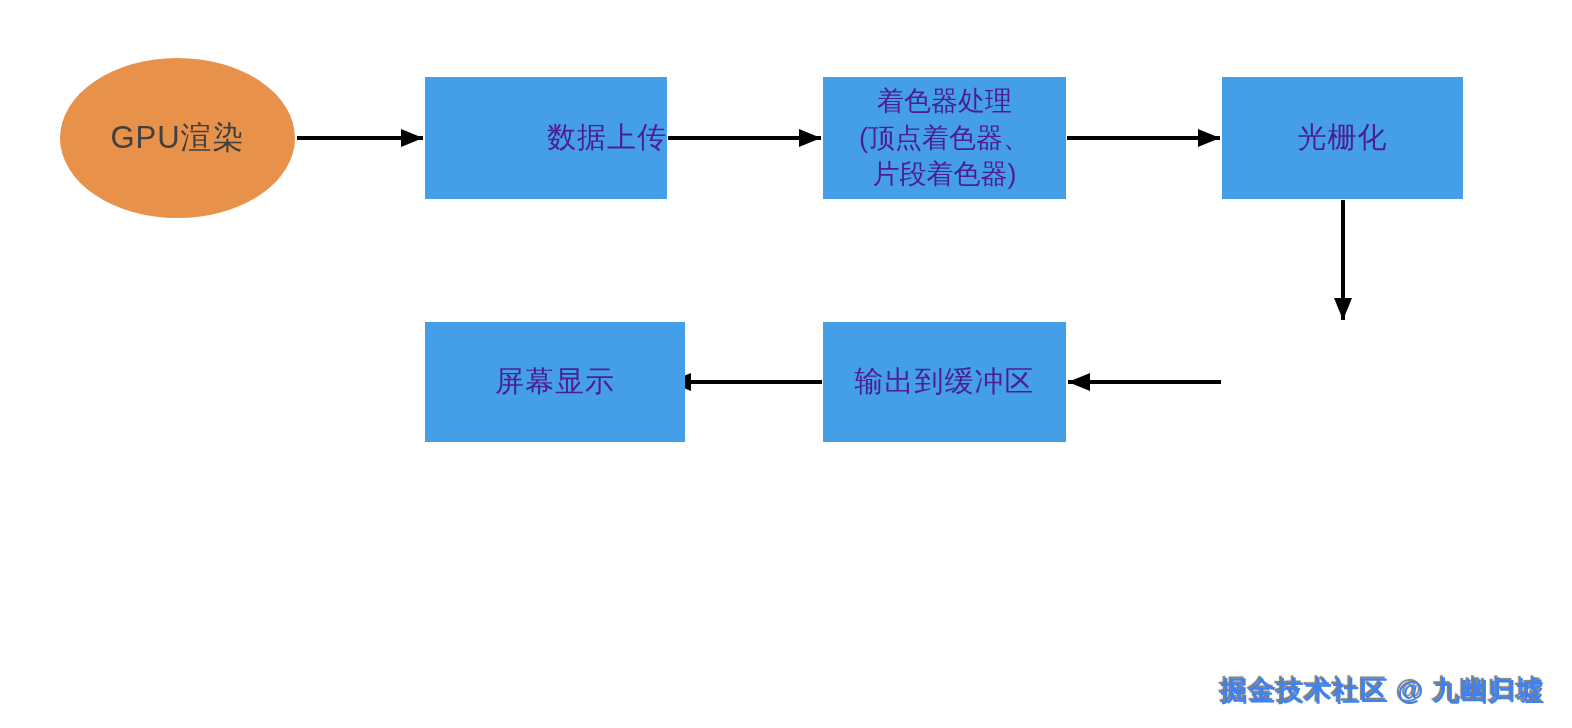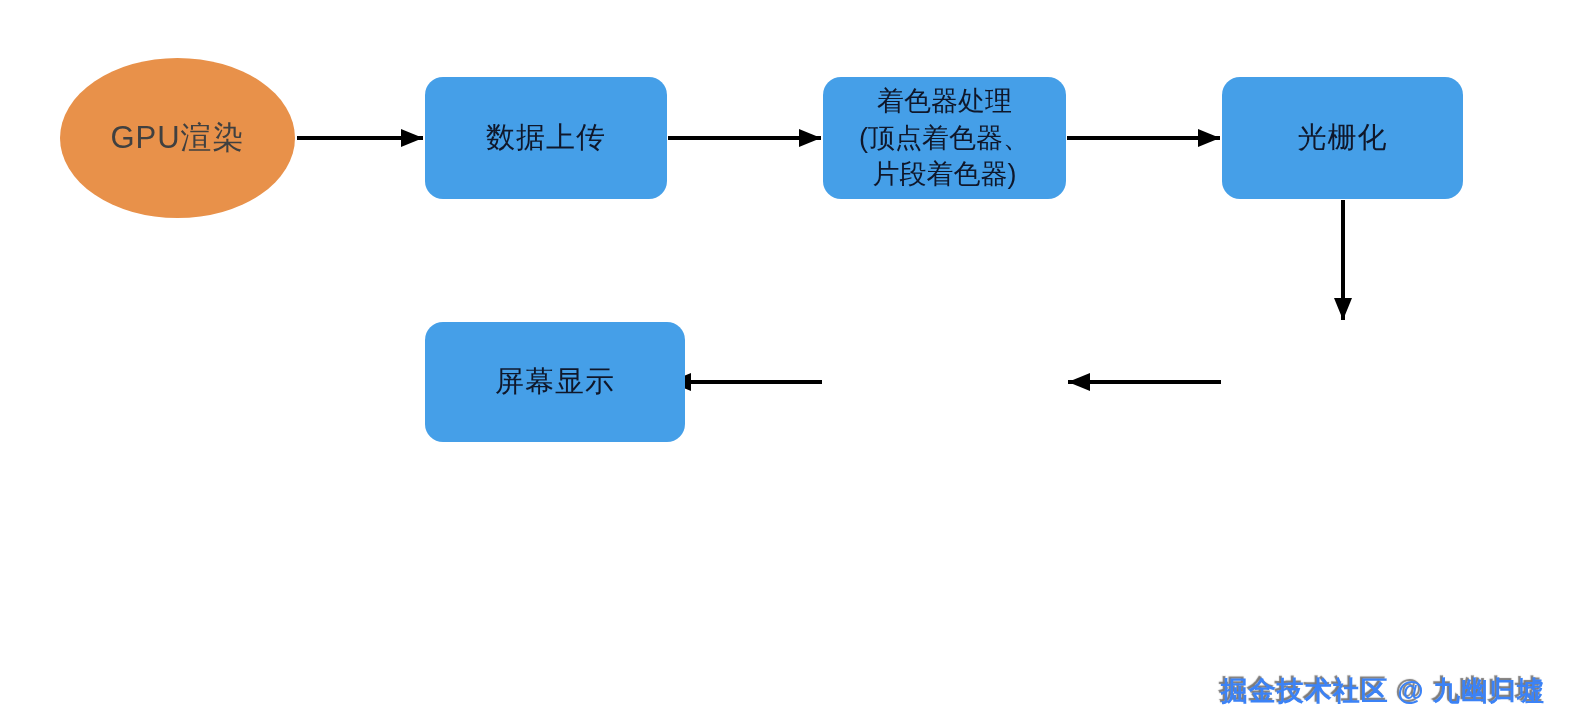--- a/index.html
+++ b/index.html
@@ -19,37 +19,36 @@
     left: 0; top: 0;
     width: 1572px; height: 728px;
     pointer-events: none;
   }
   .node {
     position: absolute;
     display: flex;
     align-items: center;
     justify-content: center;
     text-align: center;
-    color: #0f172a;
+    color: #4c1d95;
     font-size: 29px;
     font-weight: 500;
     letter-spacing: 1px;
     white-space: pre-line;
-    border-radius: 18px;
   }
   .rect { background: #459FE8; }
   .ellipse {
     background: #E8914A;
     border-radius: 50%;
     color: #404040;
     font-size: 31px;
     font-weight: 500;
   }
   .node-gpu-render      { left: 60px;   top: 58px;  width: 235px; height: 160px; }
-  .node-data-upload     { left: 425px;  top: 77px;  width: 242px; height: 122px; }
+  .node-data-upload     { left: 425px;  top: 77px;  width: 242px; height: 122px; justify-content: flex-end; }
   .node-shader          { left: 823px;  top: 77px;  width: 243px; height: 122px;
                           font-size: 27px; line-height: 1.35; letter-spacing: 0; }
   .node-rasterization   { left: 1222px; top: 77px;  width: 241px; height: 122px; }
   .node-lighting        { left: 1222px; top: 322px; width: 241px; height: 120px; }
   .node-output-buffer   { left: 823px;  top: 322px; width: 243px; height: 120px; }
   .node-screen-display  { left: 425px;  top: 322px; width: 260px; height: 120px; }
   .watermark {
     position: absolute;
     top: 673px;
     right: 27px;
@@ -92,20 +91,23 @@
     <span>着色器处理
 (顶点着色器、
 片段着色器)</span>
   </div>
 
   <div class="node rect node-rasterization">
     <span>光栅化</span>
   </div>
 
 
+  <div class="node rect node-output-buffer">
+    <span>输出到缓冲区</span>
+  </div>
 
   <div class="node rect node-screen-display">
     <span>屏幕显示</span>
   </div>
 
   <div class="watermark">掘金技术社区 @ 九幽归墟</div>
 
 </div>
 
 </body></html>

